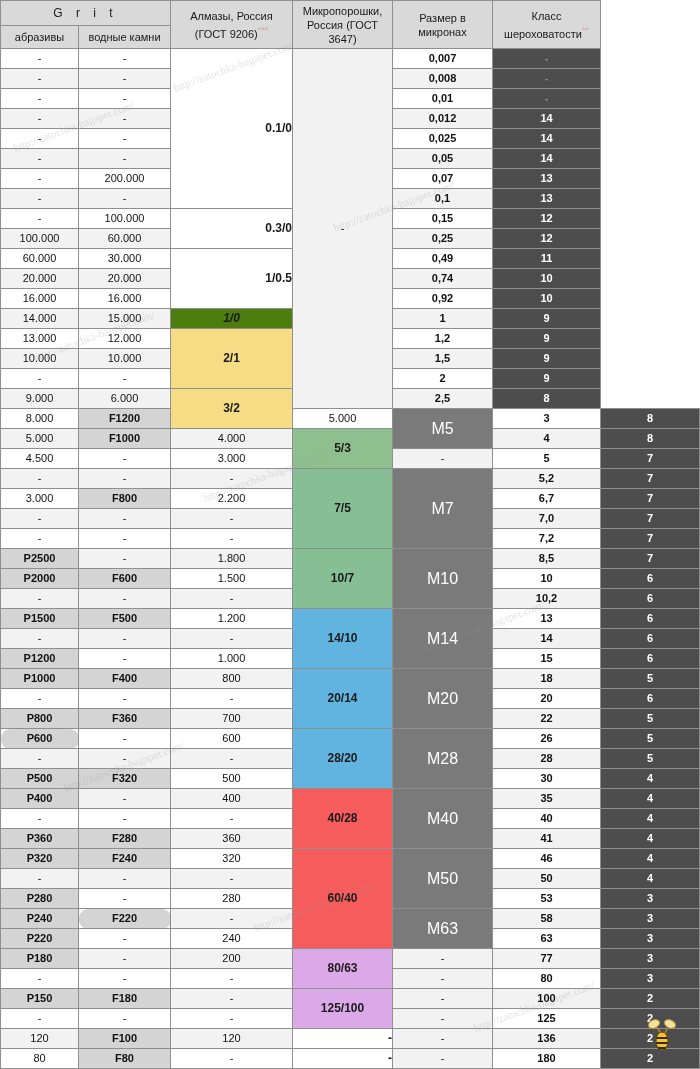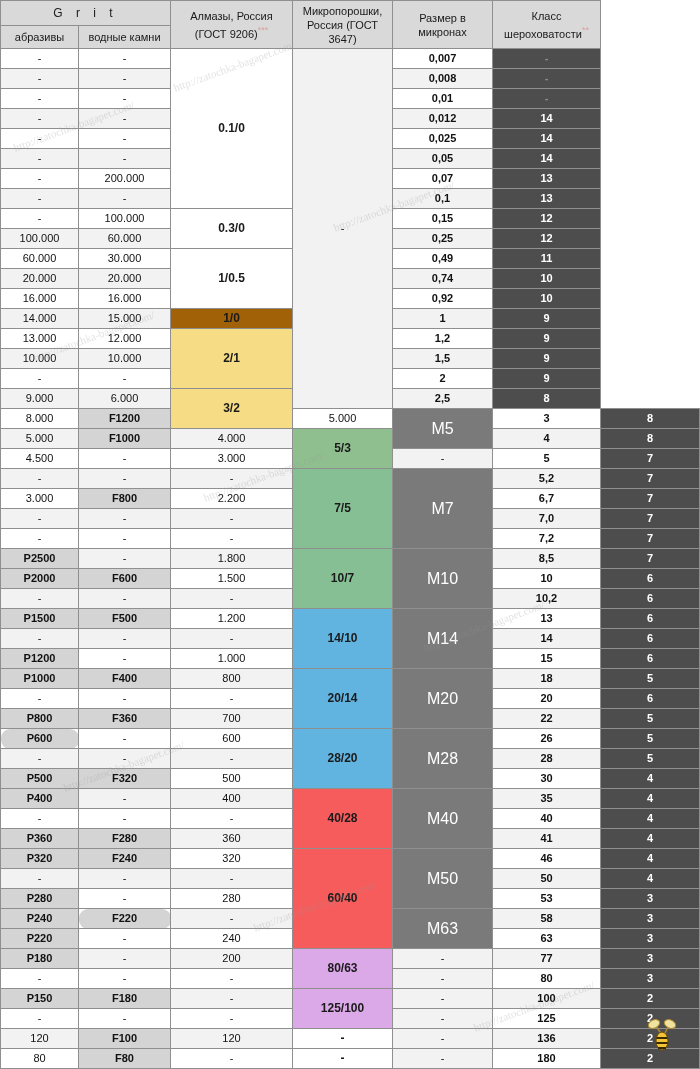--- a/index.html
+++ b/index.html
@@ -64,22 +64,22 @@
   td.light{background:#f2f2f2;}
   td.white{background:#ffffff;}
   td.grey-strong{background:#d4d4d4;font-weight:bold;}
   td.size{background:#ffffff;font-weight:bold;font-size:11px;}
   td.size-alt{background:#f2f2f2;font-weight:bold;font-size:11px;}
   td.rough{background:#4d4d4d;color:#ffffff;font-weight:bold;}
   td.rough-dim{background:#4d4d4d;color:#8c8c8c;font-weight:bold;}
 
   
   td.dia{font-weight:bold;font-size:12px;color:#1a1a1a;}
-  td.dia-white{background:#ffffff;}
-  td.dia-yellow{background:#a16207;}
+  td.dia-white{background:#ffffff;text-align:right;}
+  td.dia-yellow{background:#4d7c0f;font-style:italic;}
   td.dia-yellow2{background:#f7dc86;}
   td.dia-green{background:#8fbf8f;}
   td.dia-green2{background:#86bf93;}
   td.dia-blue{background:#62b4e0;}
   td.dia-red{background:#f75c5c;}
   td.dia-violet{background:#dba8e8;}
 
   
   td.micro{background:#7a7a7a;color:#ffffff;font-size:16px;}
   td.micro-empty{background:#f2f2f2;}

